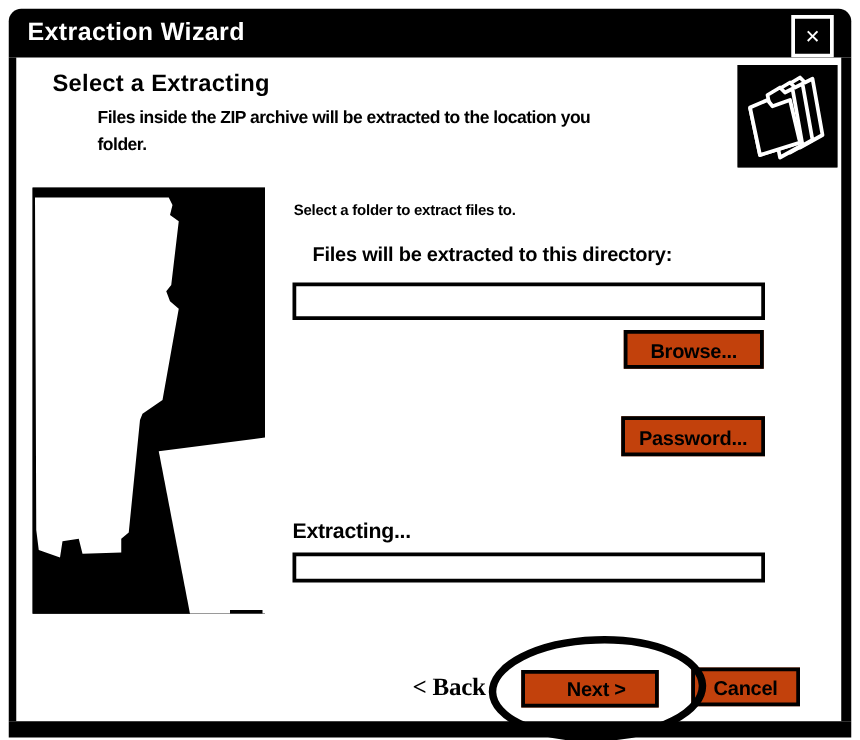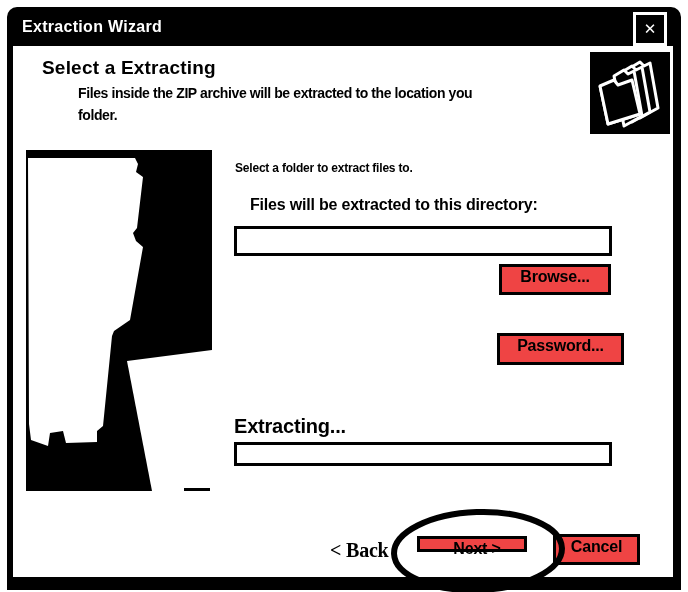--- a/index.html
+++ b/index.html
@@ -7,21 +7,21 @@
     width:688px;height:592px;position:relative;overflow:hidden;
     background:#ffffff;color:#000000;
     font-family:"Liberation Sans","DejaVu Sans",sans-serif;
     -webkit-font-smoothing:none;
   }
   .abs{position:absolute;box-sizing:border-box;}
 
   
   .titlebar{left:7px;top:7px;width:674px;height:39px;background:#000;
     border-radius:10px 10px 0 0;display:flex;align-items:center;}
-  .window-title{color:#fff;font-size:16px;font-weight:700;margin-left:15px;letter-spacing:.3px;}
+  .window-title{color:#fff;font-size:20px;font-weight:700;margin-left:15px;letter-spacing:.3px;}
   .close-btn{position:absolute;top:5px;right:14px;width:28px;height:28px;
     border:3px solid #fff;background:#000;color:#fff;display:flex;
     align-items:center;justify-content:center;font-size:15px;font-weight:900;cursor:pointer;}
   .border-left{left:7px;top:46px;width:6px;height:531px;background:#000;}
   .border-right{left:673px;top:46px;width:8px;height:531px;background:#000;}
   .border-bottom{left:7px;top:577px;width:674px;height:13px;background:#000;}
 
   
   .page-title{left:42px;top:57px;font-size:19px;font-weight:700;letter-spacing:.2px;}
   .desc{left:78px;font-size:14px;font-weight:600;letter-spacing:-.4px;white-space:nowrap;}
@@ -29,32 +29,32 @@
   .hdr-icon{left:590px;top:52px;width:80px;height:82px;background:#000;}
 
   
   .side-art{left:26px;top:150px;width:186px;height:341px;background:#000;}
 
   
   .instruction{left:235px;top:161px;font-size:12px;font-weight:600;letter-spacing:-.2px;white-space:nowrap;}
   .dir-label{left:250px;top:196px;font-size:16px;font-weight:700;letter-spacing:-.2px;white-space:nowrap;}
   .dir-input{left:234px;top:226px;width:378px;height:30px;border:3px solid #000;background:#fff;
     font-family:inherit;font-size:15px;padding:0 6px;outline:none;}
-  .btn{border:3px solid #000;background:#ef4444;display:flex;align-items:flex-start;justify-content:center;
+  .btn{border:3px solid #000;background:#c2410c;display:flex;align-items:flex-end;justify-content:center;
     font-family:inherit;font-size:16px;font-weight:700;cursor:pointer;letter-spacing:-.2px;}
   .browse-btn{left:499px;top:264px;width:112px;height:31px;}
-  .password-btn{left:497px;top:333px;width:127px;height:32px;}
-  .extract-label{left:234px;top:415px;font-size:20px;font-weight:700;letter-spacing:-.2px;}
+  .password-btn{left:497px;top:333px;width:115px;height:32px;}
+  .extract-label{left:234px;top:415px;font-size:17px;font-weight:700;letter-spacing:-.2px;}
   .progress{left:234px;top:442px;width:378px;height:24px;border:3px solid #000;background:#fff;overflow:hidden;}
   .progress-fill{height:100%;background:#000;width:0;}
 
   
   .back-btn{left:330px;top:539px;background:none;border:none;font-family:Liberation Serif, serif;
     font-size:20px;font-weight:700;cursor:pointer;padding:0;letter-spacing:-.2px;}
-  .next-btn{left:417px;top:536px;width:110px;height:16px;padding-left:16px;}
+  .next-btn{left:417px;top:536px;width:110px;height:30px;padding-left:16px;}
   .cancel-btn{left:553px;top:534px;width:87px;height:31px;}
   .highlight{left:389px;top:508px;width:178px;height:86px;pointer-events:none;}
 </style>
 </head>
 <body>
 
 <div class="abs titlebar">
   <span class="window-title">Extraction Wizard</span>
   <div class="close-btn">
     <span>✕</span>

